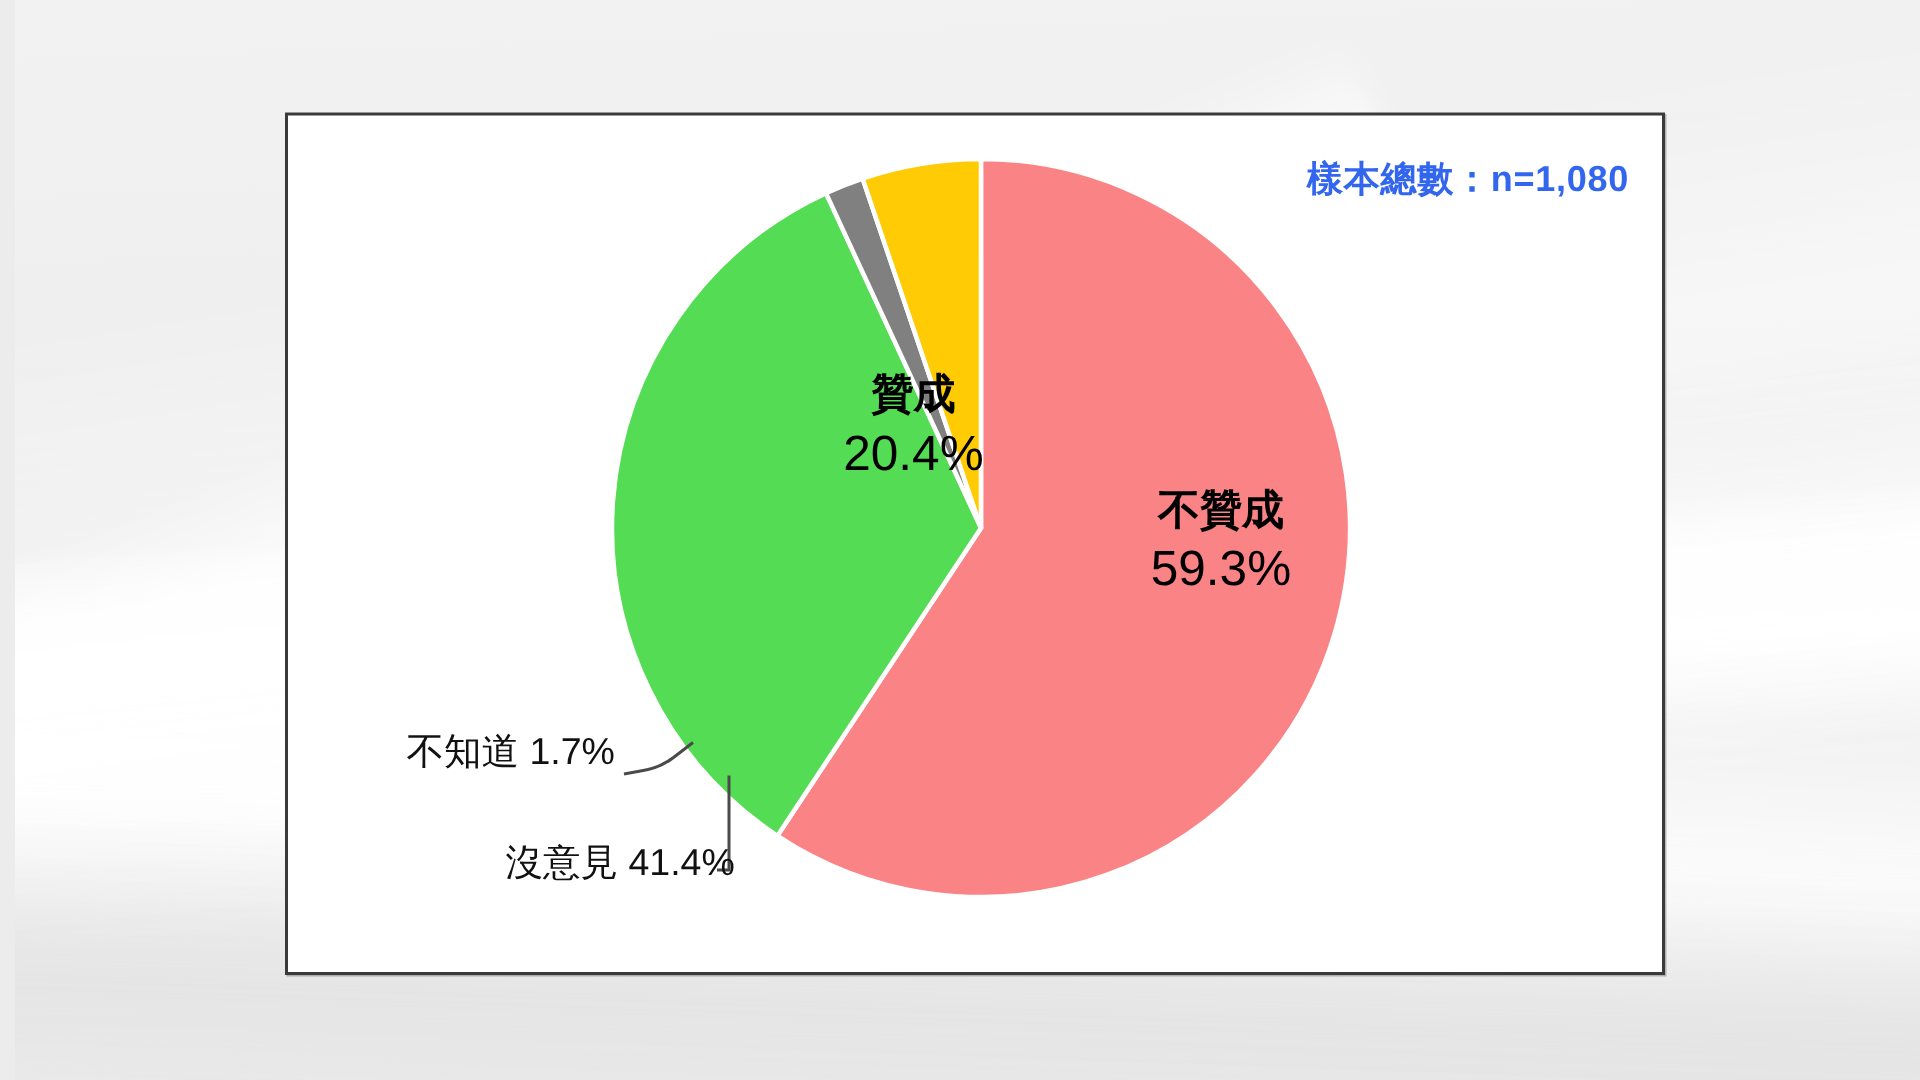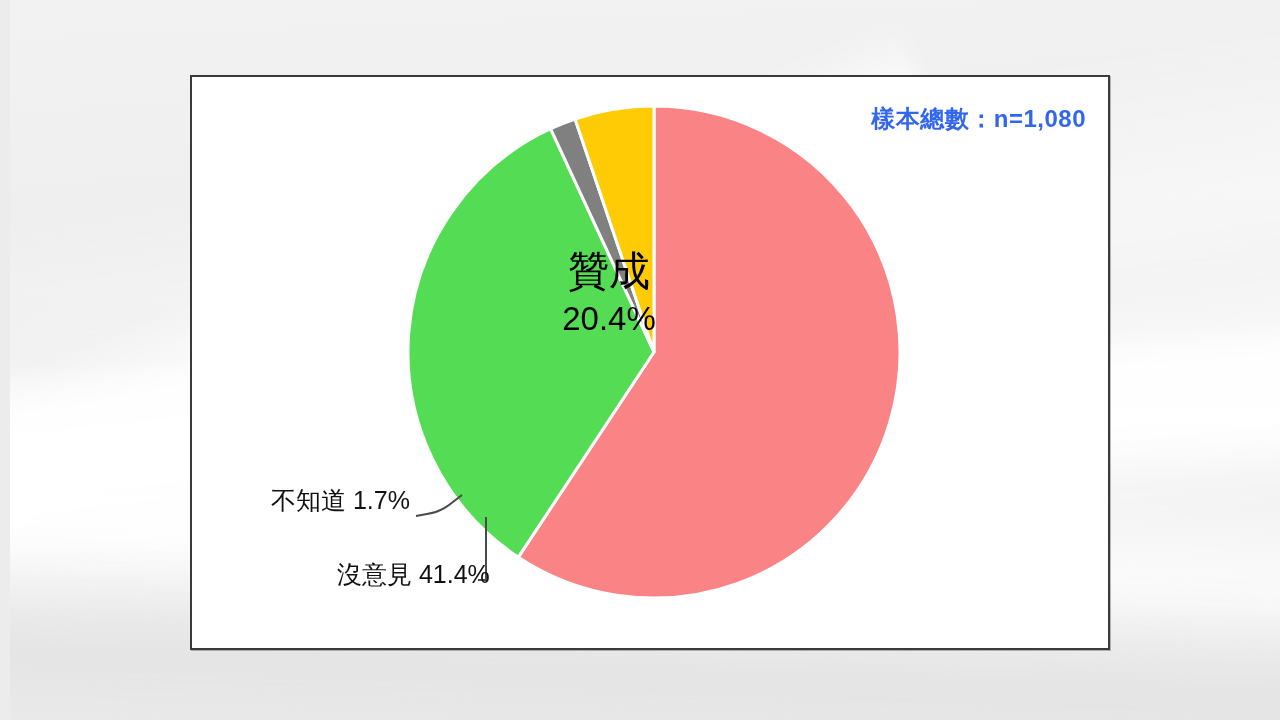--- a/index.html
+++ b/index.html
@@ -100,22 +100,22 @@
 
   
   .slice-label {
     position: absolute;
     text-align: center;
     color: #000000;
     line-height: 1.30;
     white-space: nowrap;
   }
   .slice-label .name {
-    font-size: 41px;
-    font-weight: 400;
+    font-size: 28px;
+    font-weight: 700;
   }
   .slice-label .pct {
     font-size: 33px;
     font-weight: 400;
   }
   #label-disagree { left: 522px; top: 245px; width: 200px; }
   #label-agree    { left: 322px; top: 168px; width: 190px; }
 
   .callout-label {
     position: absolute;
@@ -149,20 +149,22 @@
           <path d="M 462 275 L 358.66 51.76 A 246 246 0 0 1 383.05 42.01 Z" fill="#808080" stroke="#ffffff" stroke-width="3" stroke-linejoin="round"></path>
           <path d="M 462 275 L 383.05 42.01 A 246 246 0 0 1 462.00 29.00 Z" fill="#ffcb05" stroke="#ffffff" stroke-width="3" stroke-linejoin="round"></path>
         </g>
       <g id="pie-leaders">
         <path id="leader-dontknow" d="M 224 439 L 235 437 Q 248 435 257 428 L 270 418" fill="none" stroke="#4a4a4a" stroke-width="2"></path>
         <path id="leader-noopinion" d="M 286 503 L 294 503 L 294 440" fill="none" stroke="#4a4a4a" stroke-width="2"></path>
       </g>
     </svg>
 
     <div class="slice-label" id="label-disagree">
+      <div class="name">不贊成</div>
+      <div class="pct">59.3%</div>
     </div>
 
     <div class="slice-label" id="label-agree">
       <div class="name">贊成</div>
       <div class="pct">20.4%</div>
     </div>
 
     <div class="callout-label" id="label-dontknow">不知道 1.7%</div>
 
     <div class="callout-label" id="label-noopinion">沒意見 41.4%</div>

